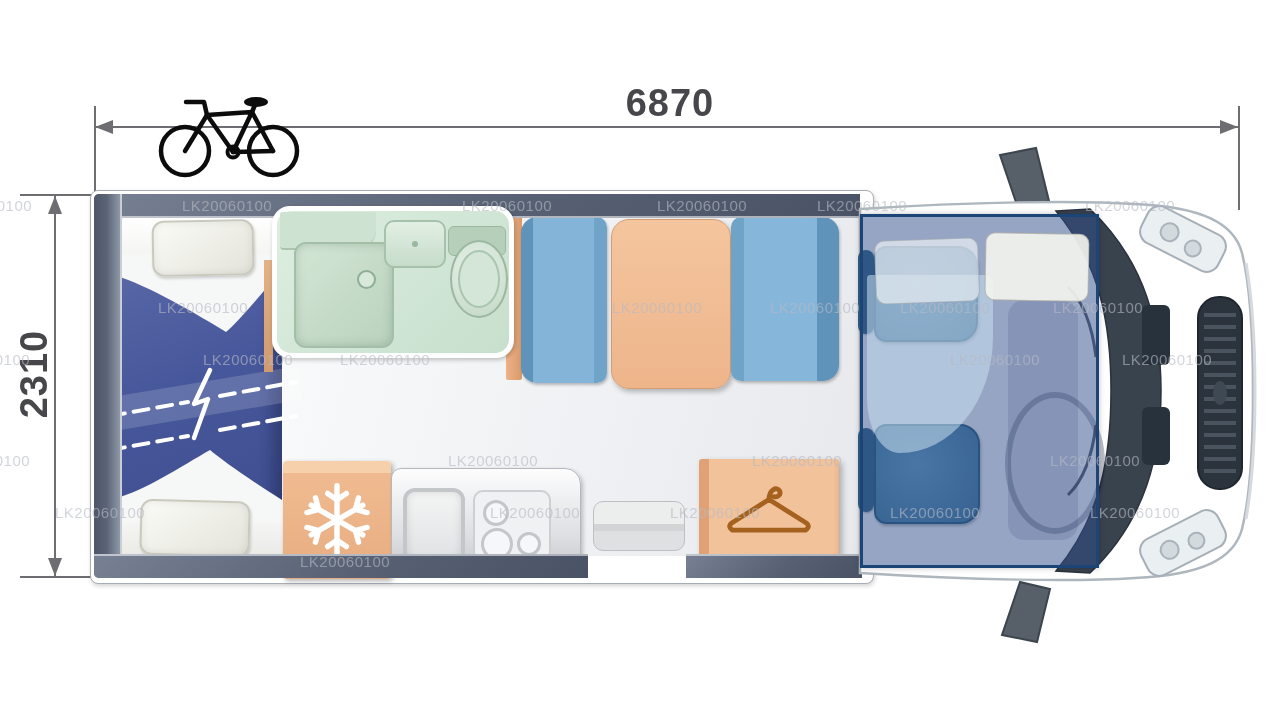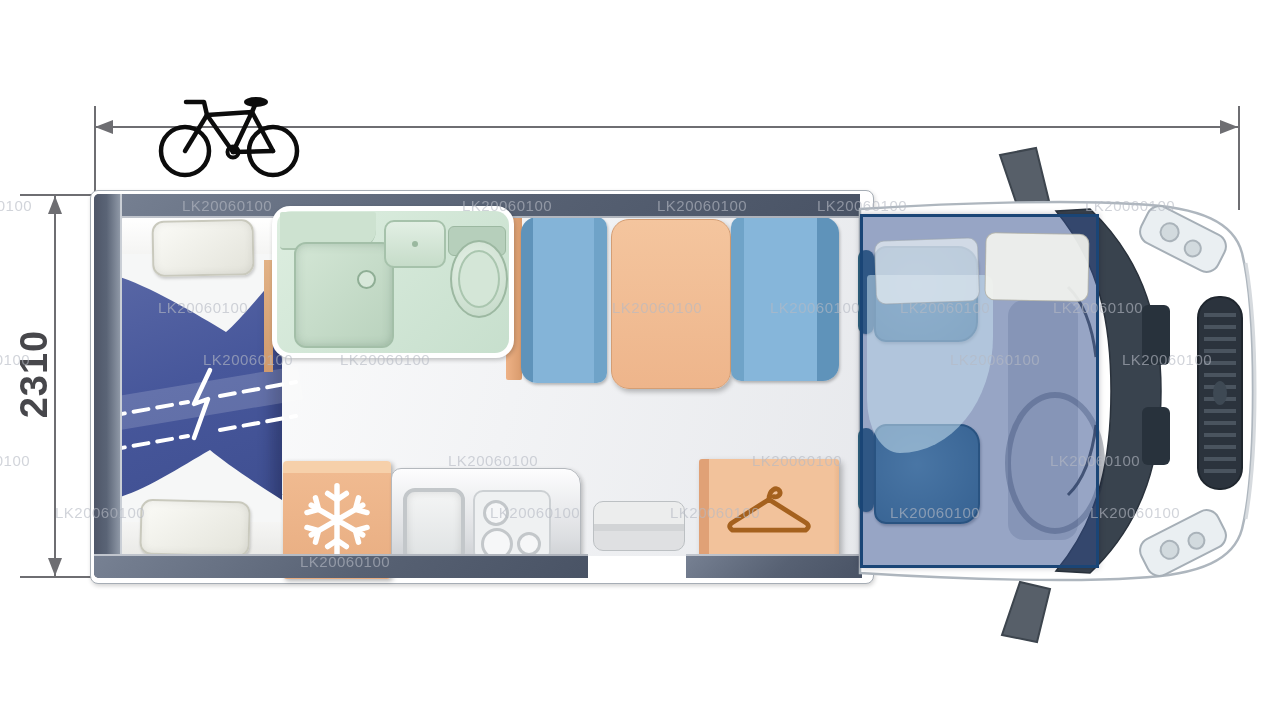--- a/index.html
+++ b/index.html
@@ -105,20 +105,21 @@
 </head>
 <body>
 
 <div id="stage">
 
   <div class="abs dim-tick" style="left:94px;top:106px;width:2px;height:90px"></div>
   <div class="abs dim-tick" style="left:1238px;top:106px;width:2px;height:104px"></div>
   <div class="abs dim-line" style="left:95px;top:126px;width:1145px;height:2px"></div>
   <div class="abs arrow arrow-left" style="left:95px;top:120px"></div>
   <div class="abs arrow arrow-right" style="left:1220px;top:120px"></div>
+  <div class="abs dim-label" style="left:595px;top:82px;width:150px;text-align:center">6870</div>
 
   <svg class="abs" style="left:155px;top:85px" width="150" height="95" viewBox="0 0 150 95">
     <g fill="none" stroke="#0c0c0c" stroke-width="4.5" stroke-linecap="round" stroke-linejoin="round">
       <circle cx="30" cy="66" r="24"></circle>
       <circle cx="118" cy="66" r="24"></circle>
       <path d="M30 66 L52 30"></path>
       <path d="M52 30 L49 17 L31 17"></path>
       <path d="M52 30 L97 27 L78 67 Z"></path>
       <path d="M78 67 L118 66"></path>
       <path d="M97 27 L118 66"></path>

